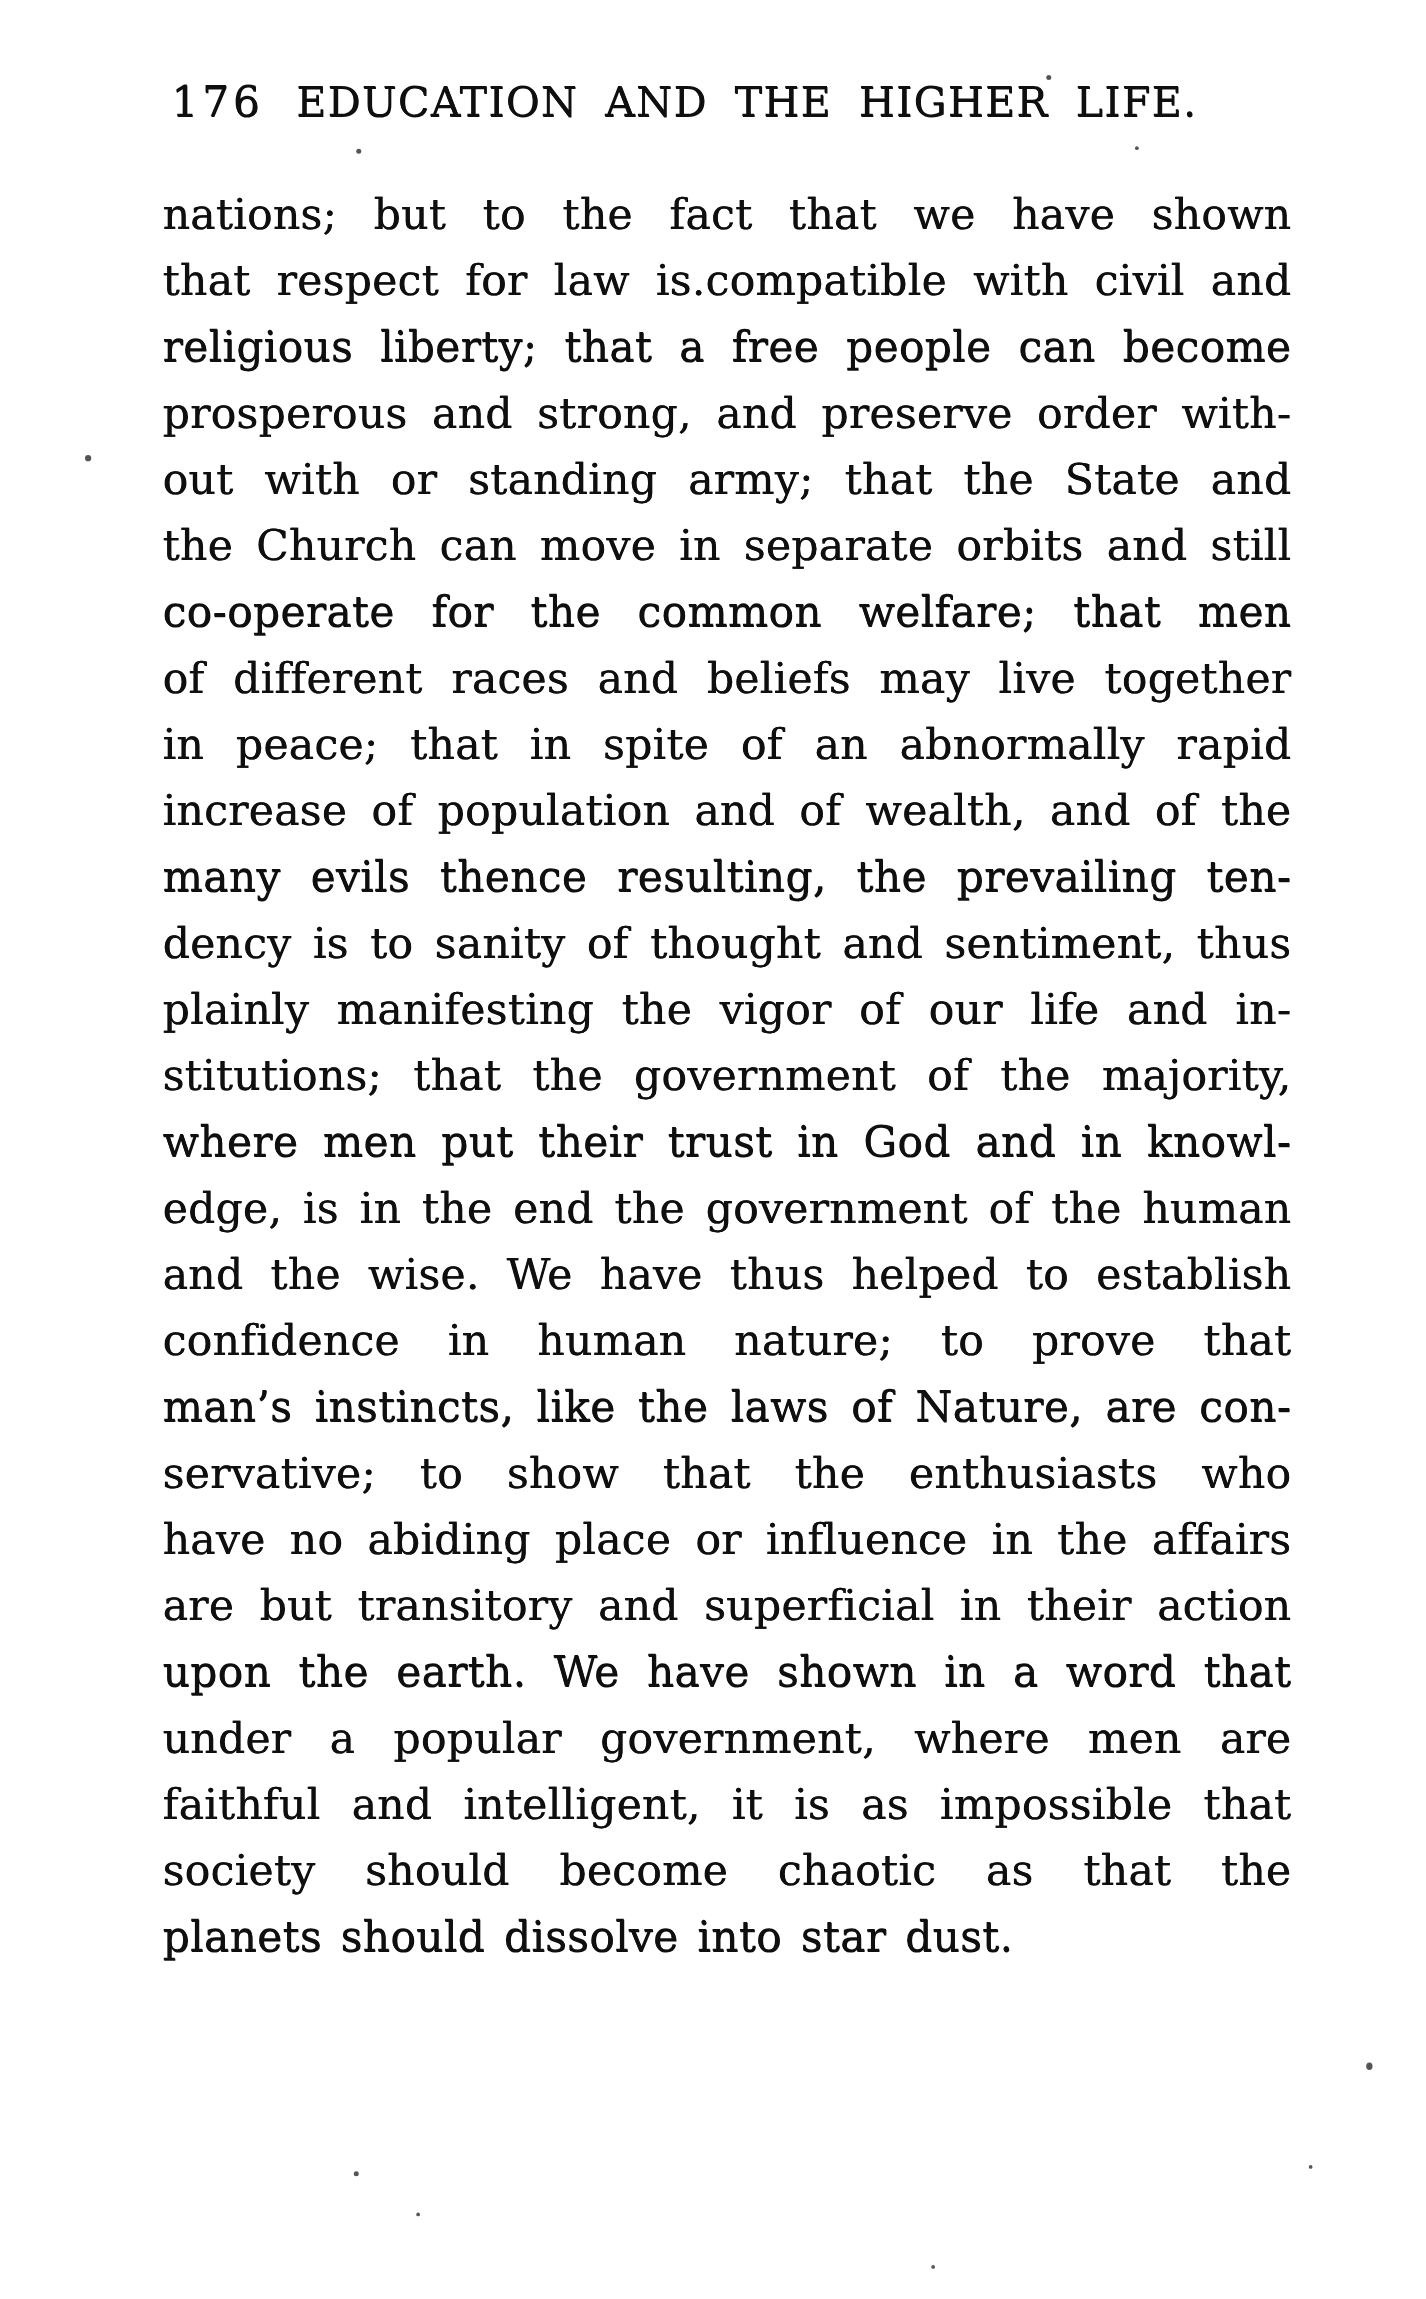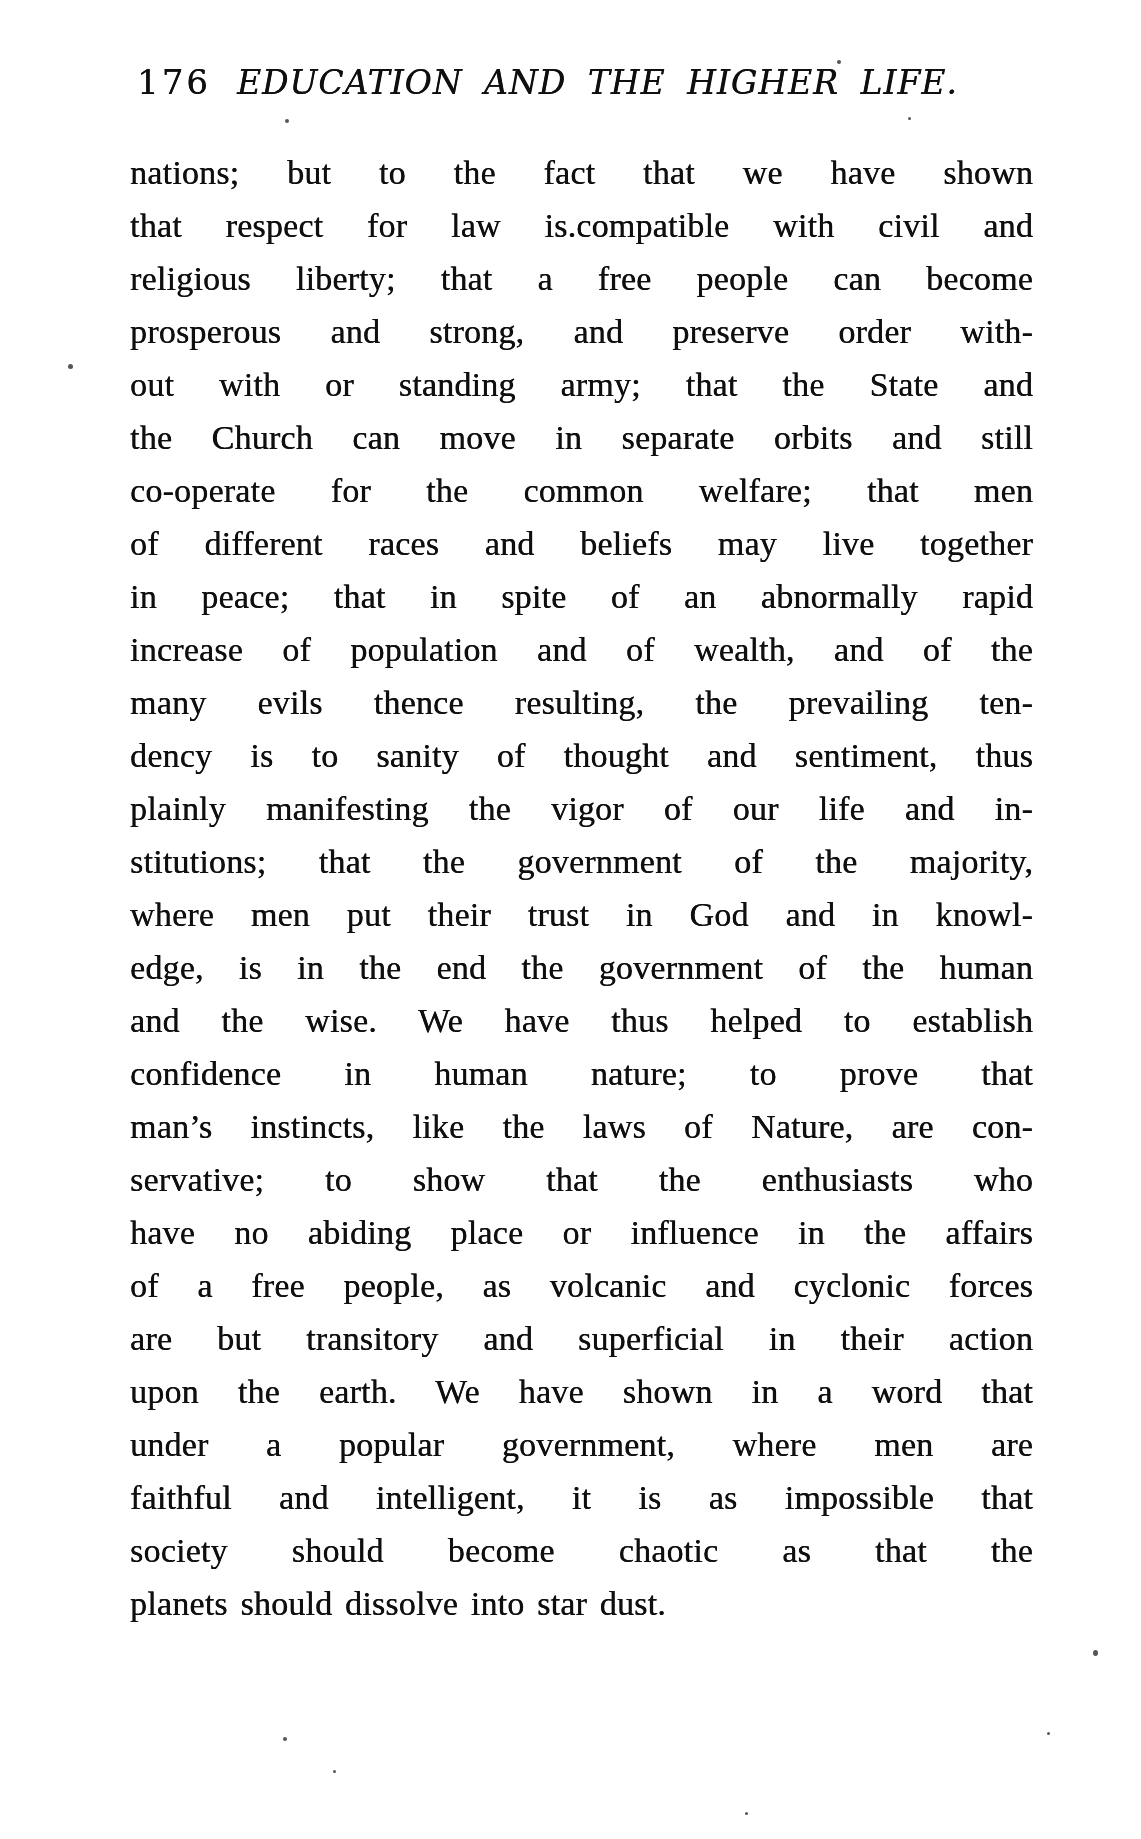--- a/index.html
+++ b/index.html
@@ -20,35 +20,33 @@
     display: flex;
     align-items: baseline;
     white-space: nowrap;
   }
   .page-number {
     font-size: 34px;
     letter-spacing: 3px;
   }
   .running-title {
     margin-left: 26px;
-    font-style: italic;
     font-size: 33px;
     letter-spacing: 1px;
     word-spacing: 10px;
   }
   .body-text {
     position: absolute;
     left: 130px;
     top: 146px;
     width: 903px;
     font-size: 34px;
     line-height: 53px;
     letter-spacing: 0.2px;
     word-spacing: 4px;
-    font-family: Liberation Serif, serif;
   }
   .line {
     text-align: justify;
     text-align-last: justify;
   }
   .line.last {
     text-align: center;
     text-align-last: left;
   }
   .speck {
@@ -83,21 +81,20 @@
     <div class="line">dency is to sanity of thought and sentiment, thus</div>
     <div class="line">plainly manifesting the vigor of our life and in-</div>
     <div class="line">stitutions; that the government of the majority,</div>
     <div class="line">where men put their trust in God and in knowl-</div>
     <div class="line">edge, is in the end the government of the human</div>
     <div class="line">and the wise. We have thus helped to establish</div>
     <div class="line">confidence in human nature; to prove that</div>
     <div class="line">man’s instincts, like the laws of Nature, are con-</div>
     <div class="line">servative; to show that the enthusiasts who</div>
     <div class="line">have no abiding place or influence in the affairs</div>
-    <div class="line">of a free people, as volcanic and cyclonic forces</div>
     <div class="line">are but transitory and superficial in their action</div>
     <div class="line">upon the earth.  We have shown in a word that</div>
     <div class="line">under a popular government, where men are</div>
     <div class="line">faithful and intelligent, it is as impossible that</div>
     <div class="line">society should become chaotic as that the</div>
     <div class="line last">planets should dissolve into star dust.</div>
   </div>
 
 <div class="speck" style="left: 285px; top: 119px; width: 4px; height: 4px;"></div>
     <div class="speck" style="left: 837px; top: 60px; width: 4px; height: 4px;"></div>

